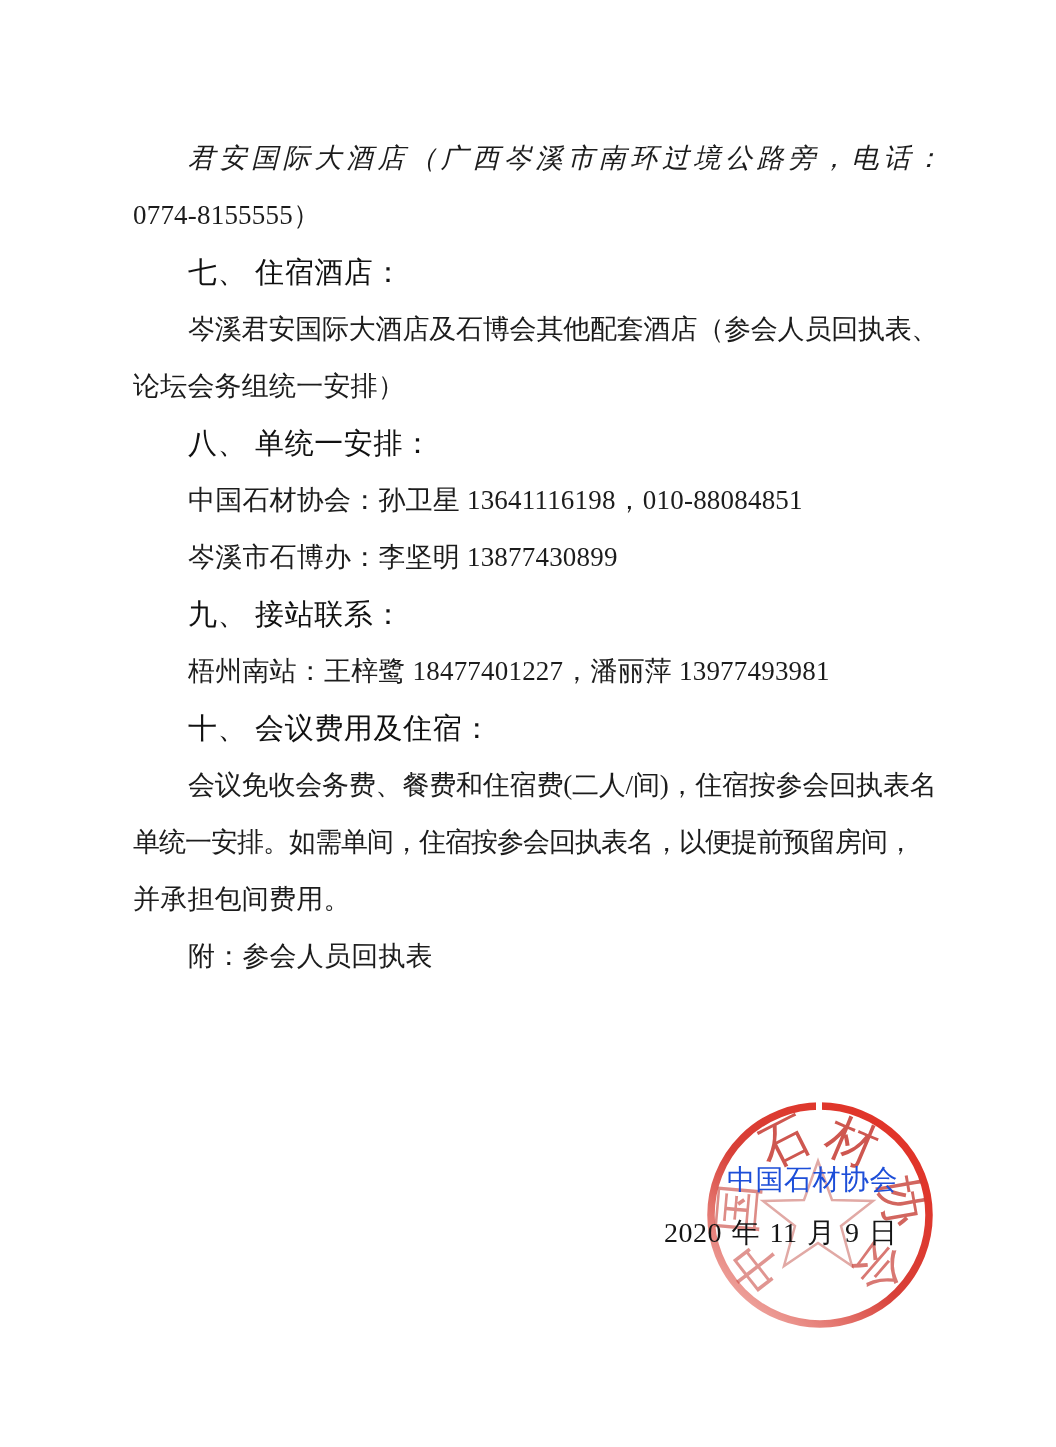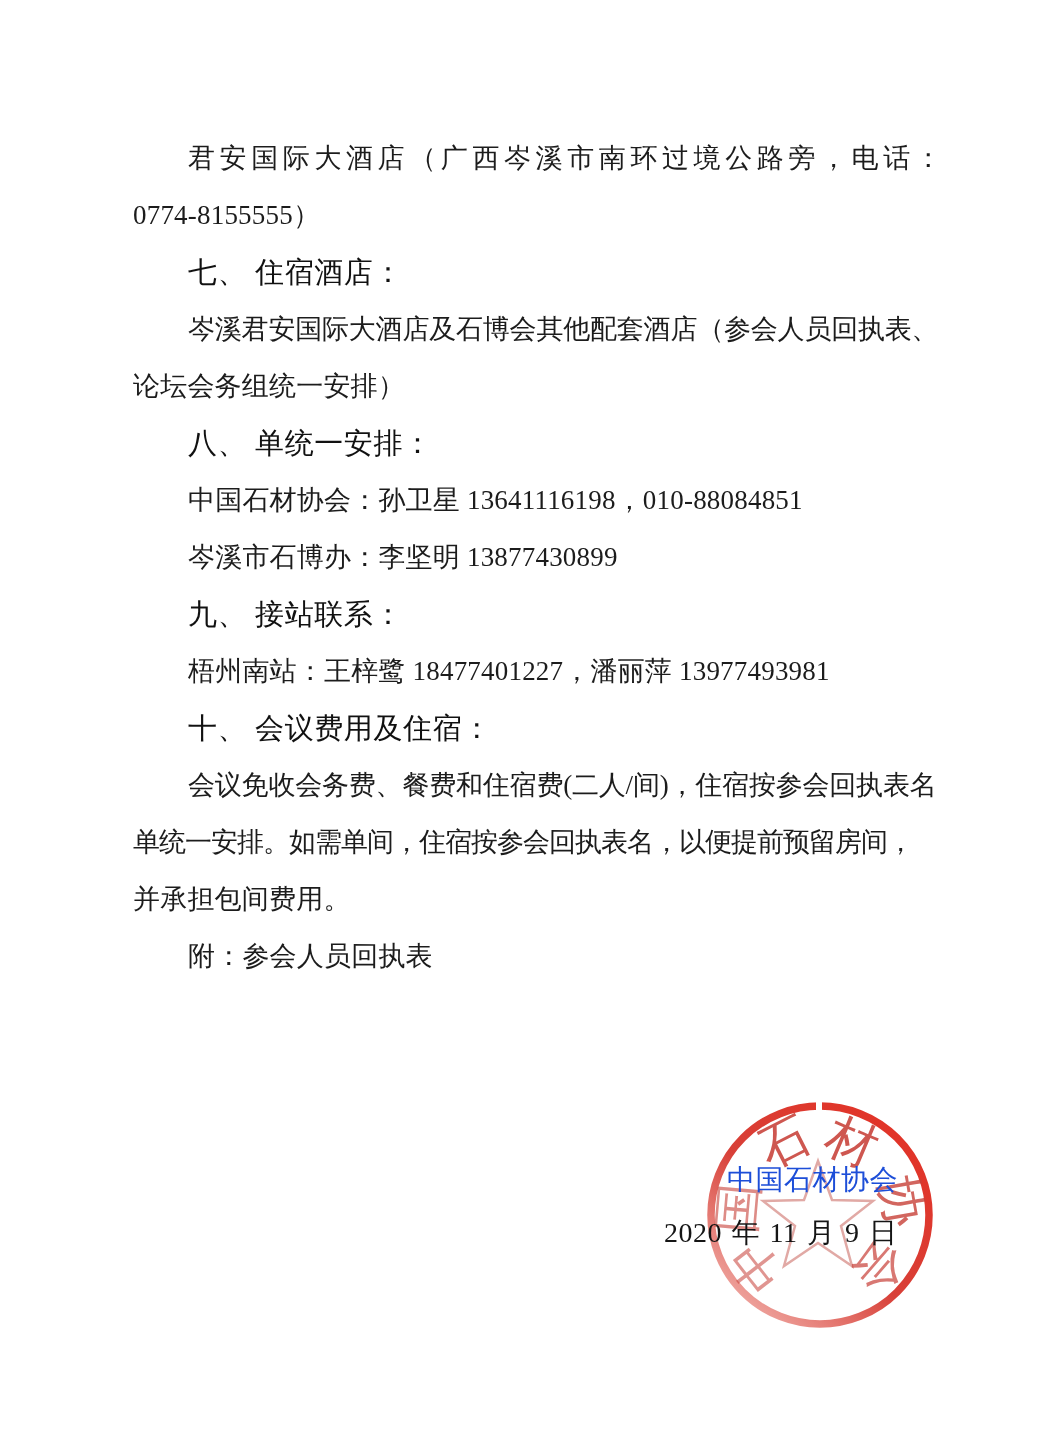--- a/index.html
+++ b/index.html
@@ -15,21 +15,21 @@
     position:absolute;
     left:133px;top:130px;width:814px;
   }
   .line{
     height:57px;line-height:57px;
     font-size:27px;
     white-space:nowrap;
     letter-spacing:0.2px;
   }
   .indent{padding-left:55px;}
-  .spread{letter-spacing:4.6px;}
+  .spread{letter-spacing:4.6px;font-style:italic;}
   .tight{letter-spacing:-0.2px;}
   .tighter{letter-spacing:-1px;}
   .pad-name{padding-left:245px;}
   .heading{font-weight:400;font-size:29px;color:#111;letter-spacing:0.6px;}
   .sig-org{
     position:absolute;left:727px;top:1163px;
     font-size:28px;line-height:1.2;letter-spacing:0.5px;
     color:#1d4ed8;z-index:3;white-space:nowrap;
   }
   .sig-date{

